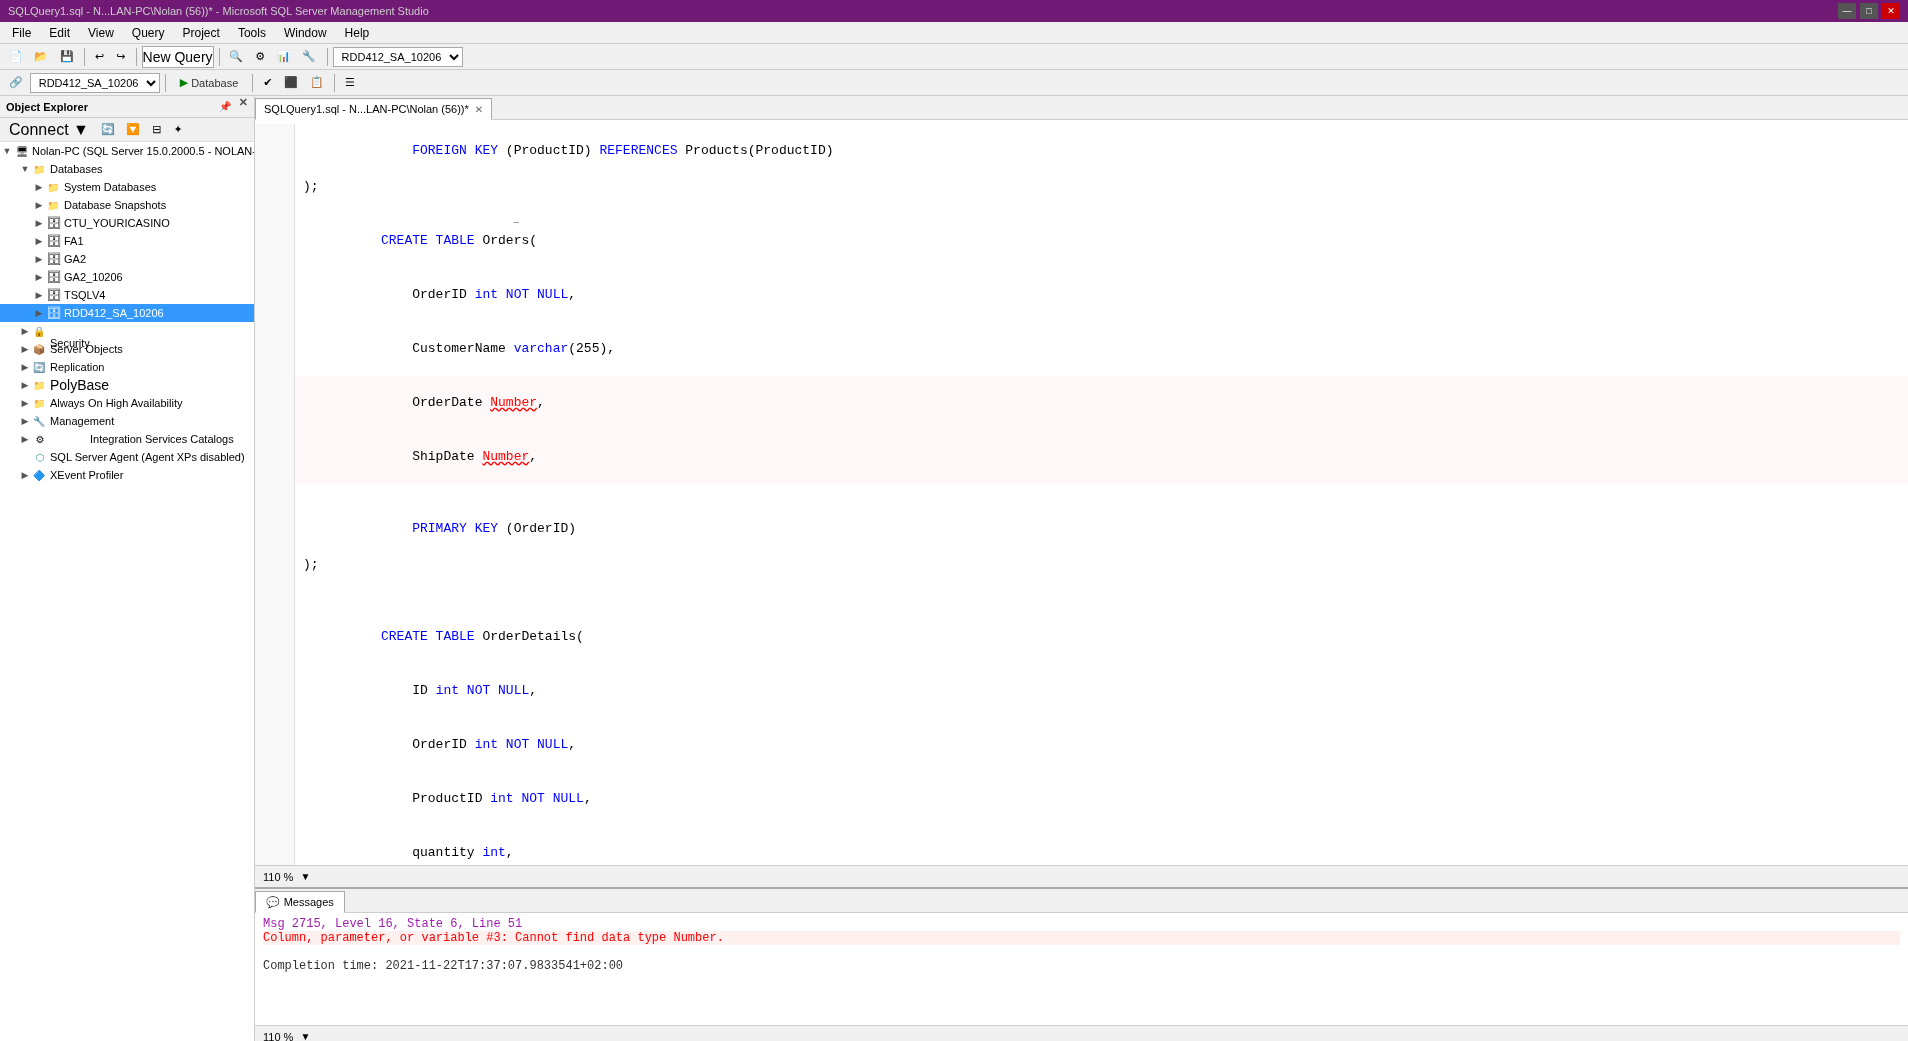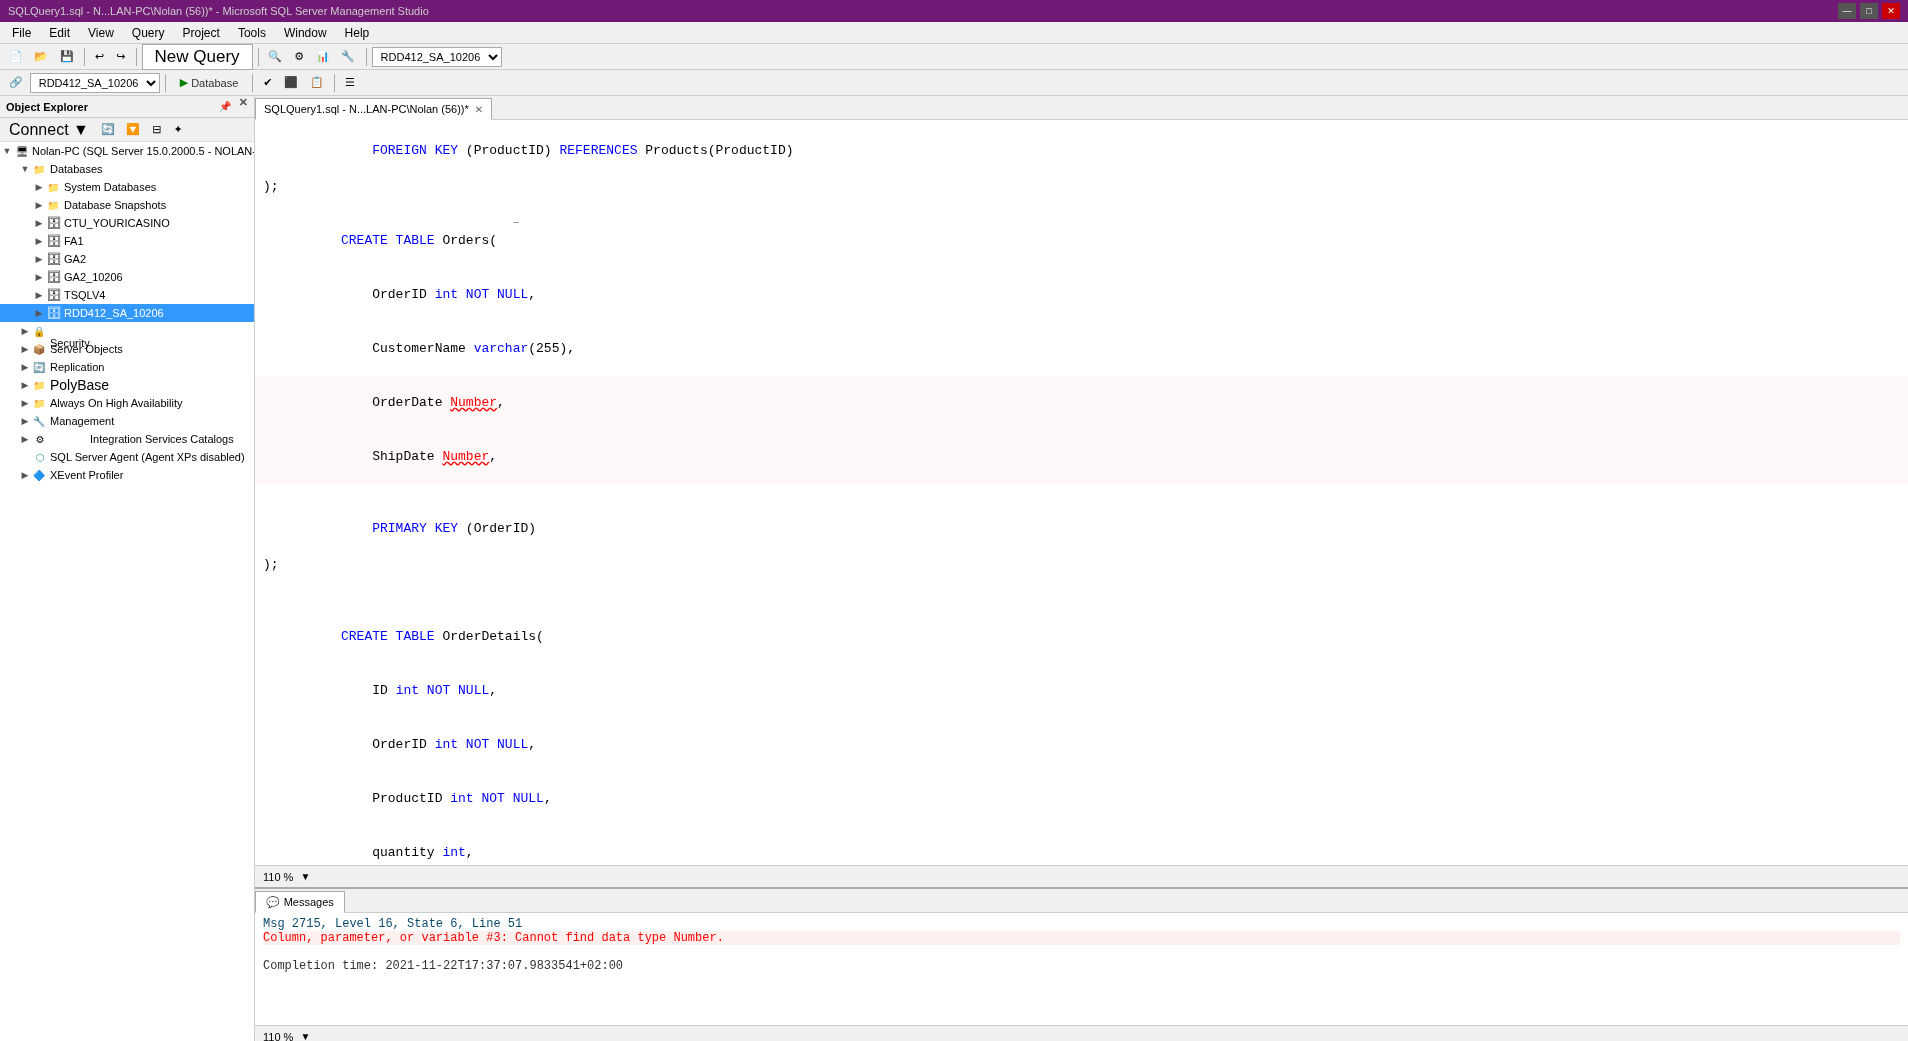--- a/index.html
+++ b/index.html
@@ -58,22 +58,22 @@
       cursor: pointer;
       display: flex;
       align-items: center;
       font-size: 11px;
       gap: 2px;
     }
     .tb-separator { width: 1px; height: 18px; background: #aaa; margin: 0 3px; }
     .tb-new-query {
       background: white;
       border: 1px solid #aaa;
-      padding: 2px 12px;
-      font-size: 17px;
+      padding: 2px 0;
+      font-size: 14px;
       cursor: pointer;
       display: flex;
       align-items: center;
       gap: 3px;
     }
     .tb-execute {
       background: transparent;
       border: 1px solid transparent;
       padding: 2px 8px;
       font-size: 11px;
@@ -201,21 +201,20 @@
       font-family: 'Courier New', monospace;
       font-size: 13px;
       padding: 4px 0;
       position: relative;
       min-height: 0;
     }
     .code-line {
       display: flex;
       line-height: 18px;
       min-height: 18px;
-      flex-direction: column;
     }
     .line-number {
       color: #999;
       text-align: right;
       padding: 0 8px;
       min-width: 40px;
       font-size: 11px;
       user-select: none;
       border-right: 1px solid #e0e0e0;
       background: #f8f8f8;
@@ -266,21 +265,21 @@
       margin-bottom: -1px;
     }
     #messages-area {
       flex: 1;
       overflow-y: auto;
       font-family: 'Courier New', monospace;
       font-size: 12px;
       padding: 4px 8px;
       background: white;
     }
-    .msg-error { color: #0c4a6e; }
+    .msg-error { color: #a21caf; }
     .msg-error-highlight { color: red; background: #fff0f0; display: block; }
     .msg-normal { color: #333; }
 
     
     #zoom-bar {
       background: #f0f0f0;
       border-top: 1px solid #ccc;
       height: 22px;
       display: flex;
       align-items: center;

